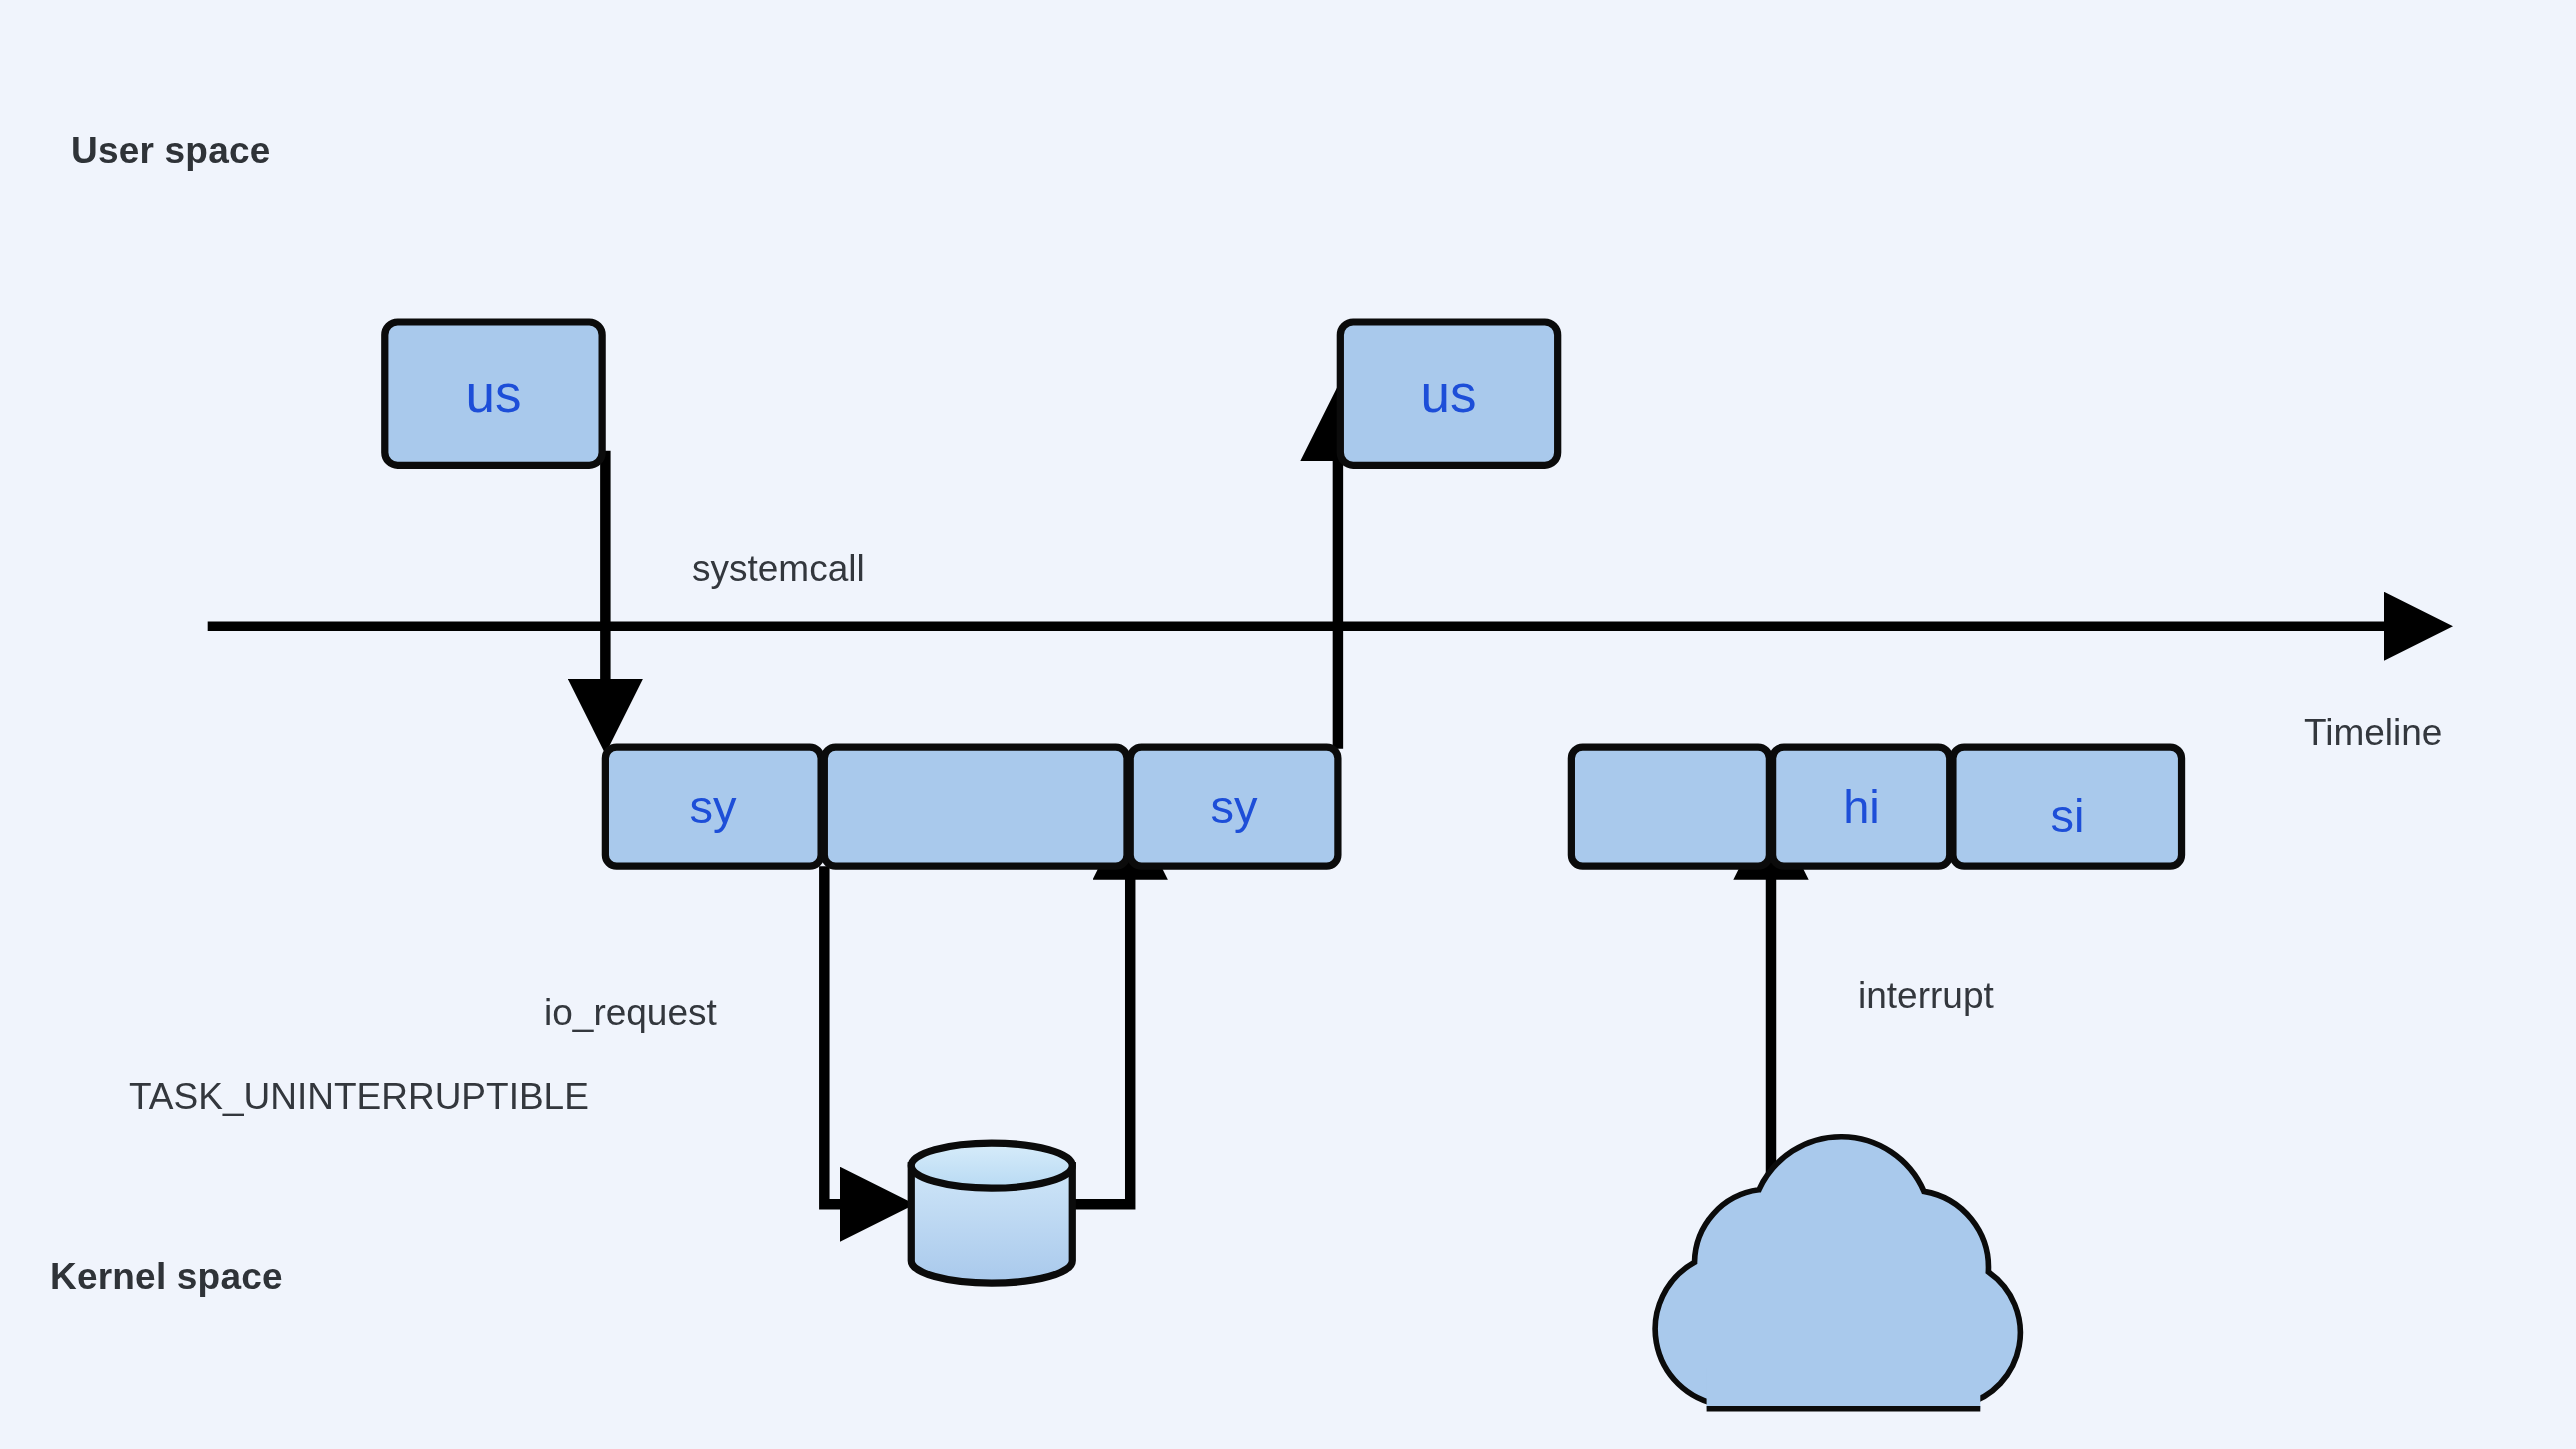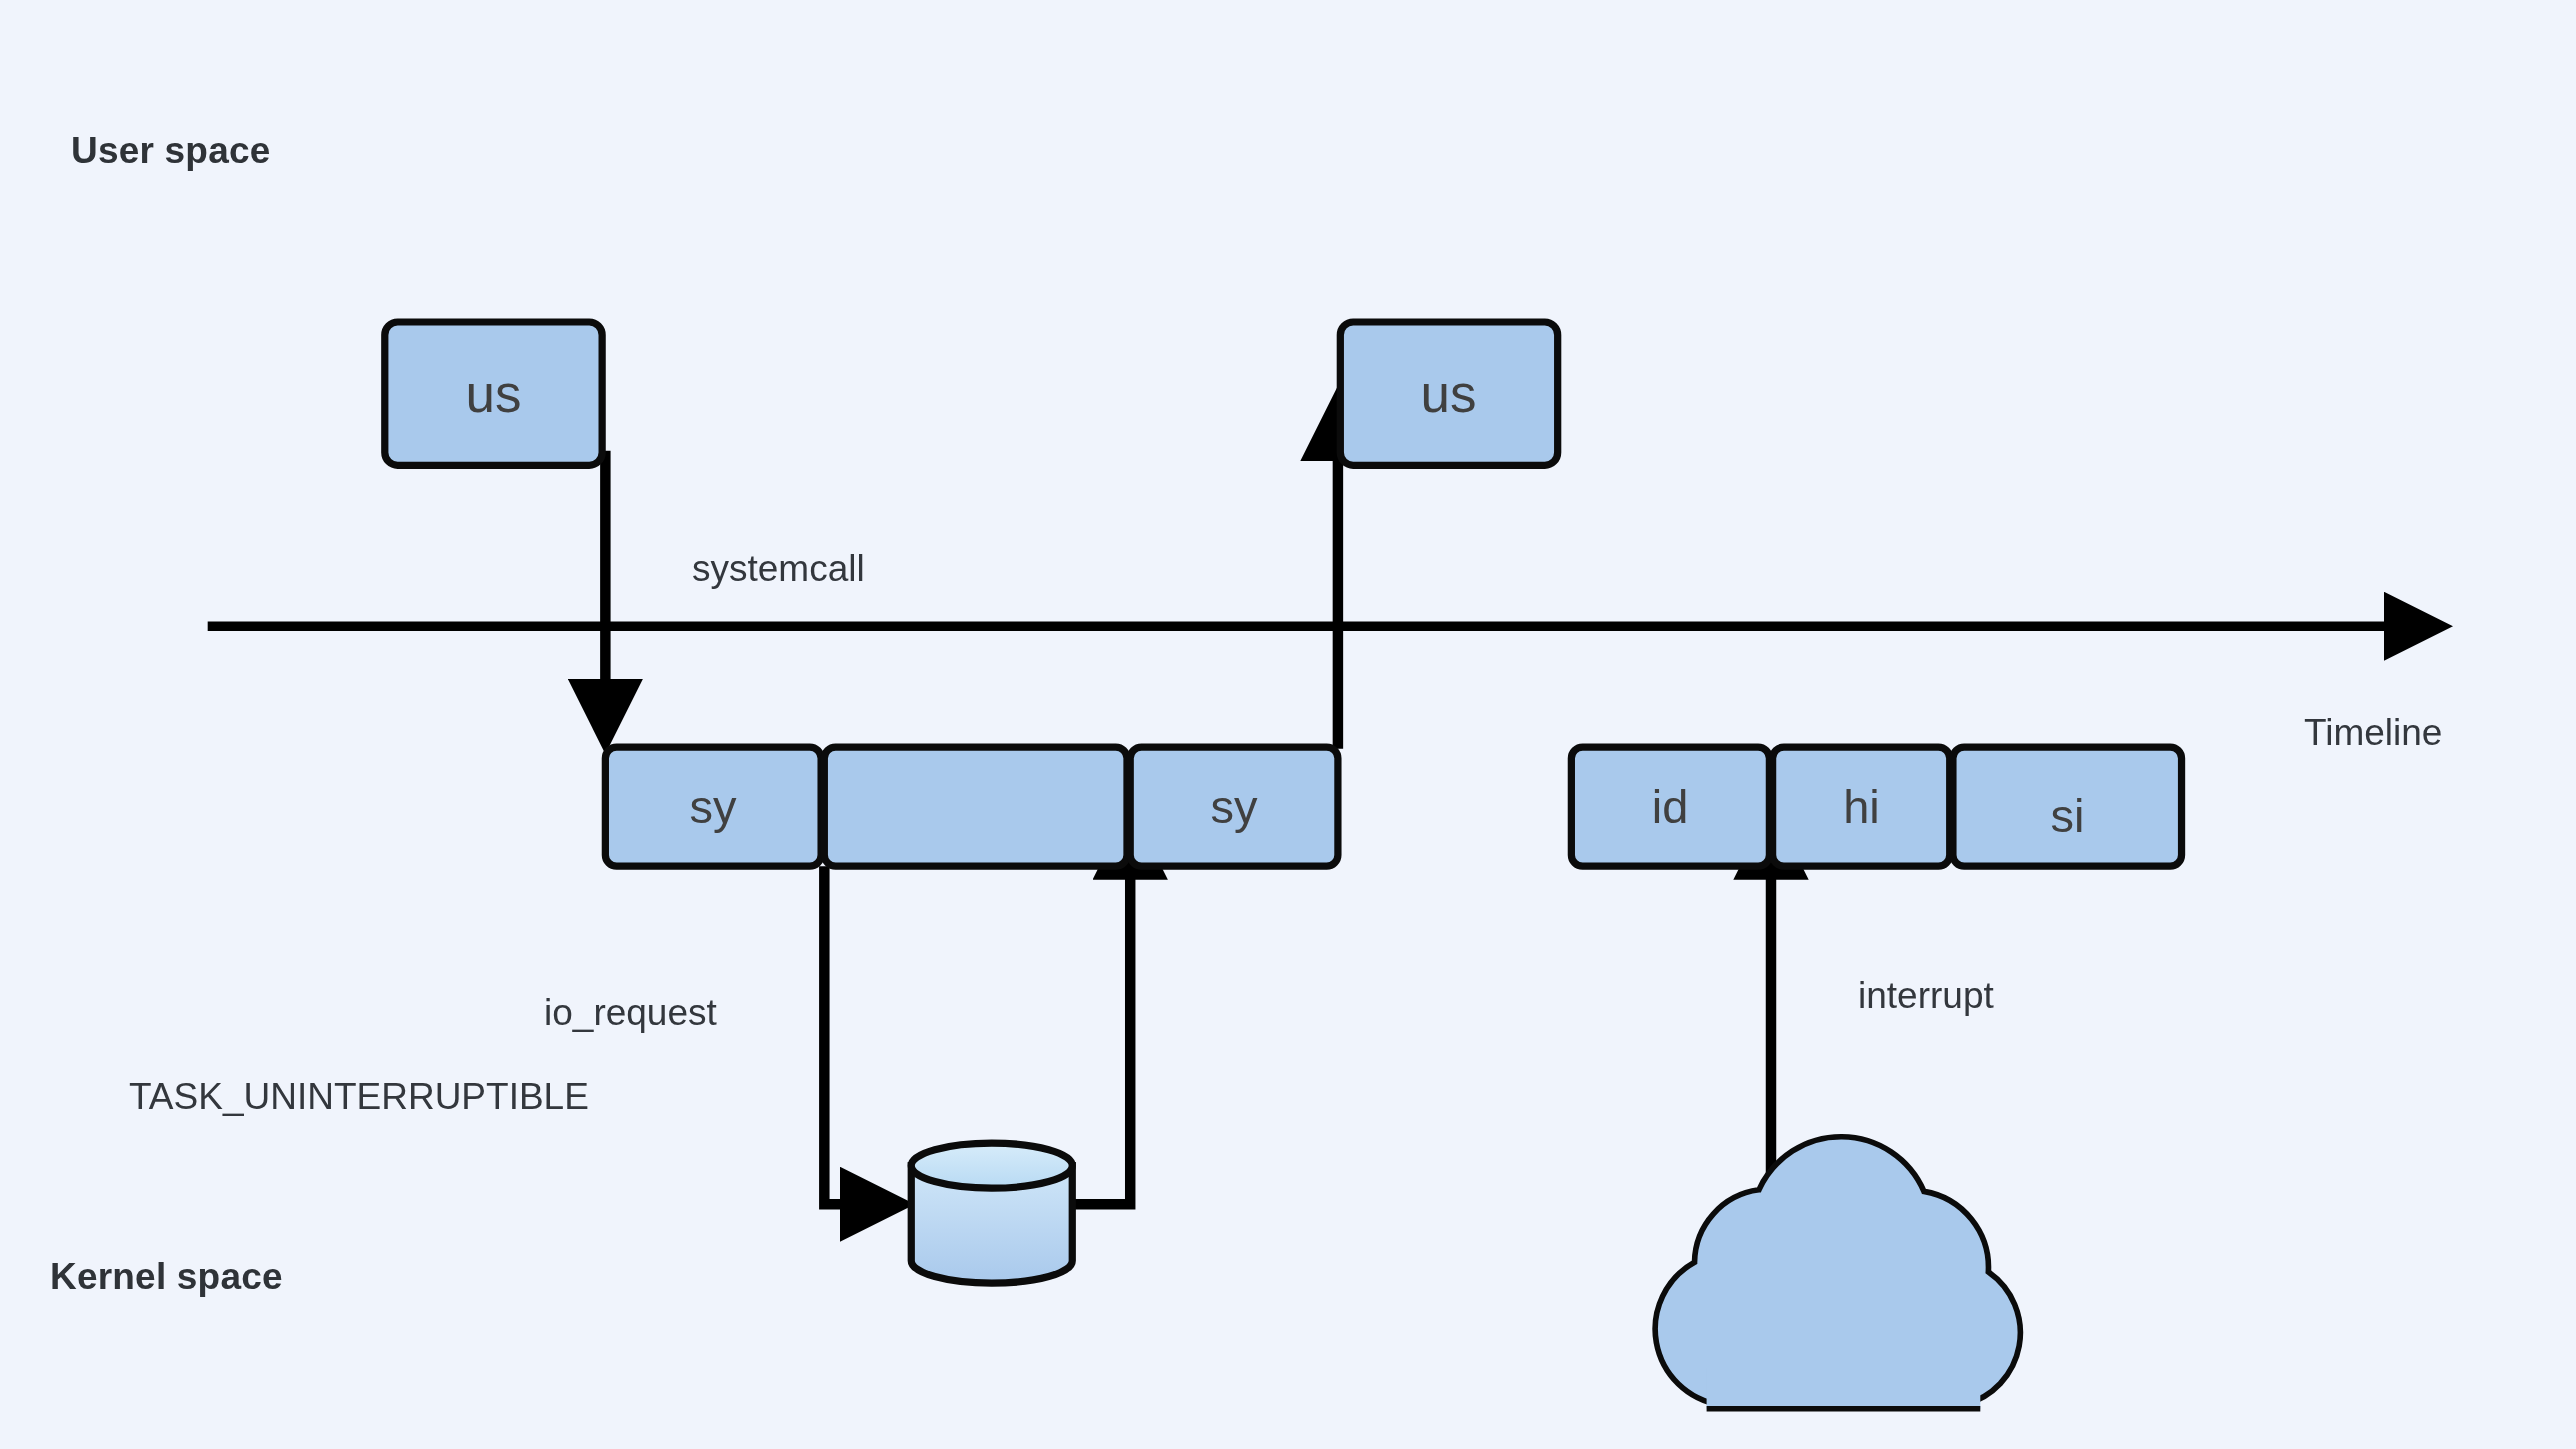--- a/index.html
+++ b/index.html
@@ -38,21 +38,21 @@
     font-size: 37px;
     color: #33373d;
     white-space: nowrap;
     margin-top: 20px;
   }
   .node-label {
     position: absolute;
     font-family: "Liberation Sans", sans-serif;
     font-weight: normal;
     font-size: 47px;
-    color: #404040;
+    color: #1d4ed8;
     white-space: nowrap;
     text-align: center;
     display: flex;
     align-items: center;
     justify-content: center;
   }
   .node-label.big {
     font-size: 53px;
   }
 </style>
@@ -160,21 +160,20 @@
 
   <div class="node-label big" style="left:385px; top:322px; width:217px; height:143px;">us</div>
 
   <div class="node-label big" style="left:1340px; top:322px; width:217px; height:143px;">us</div>
 
   <div class="node-label" style="left:605px; top:747px; width:216px; height:119px;">sy</div>
 
 
   <div class="node-label" style="left:1130px; top:747px; width:208px; height:119px;">sy</div>
 
-  <div class="node-label" style="left:1571px; top:747px; width:198px; height:119px;">id</div>
 
   <div class="node-label" style="left:1773px; top:747px; width:177px; height:119px;">hi</div>
 
   <div class="node-label" style="left:1953px; top:756px; width:229px; height:119px;">si</div>
 
 
 </div>
 
 
 </body></html>

